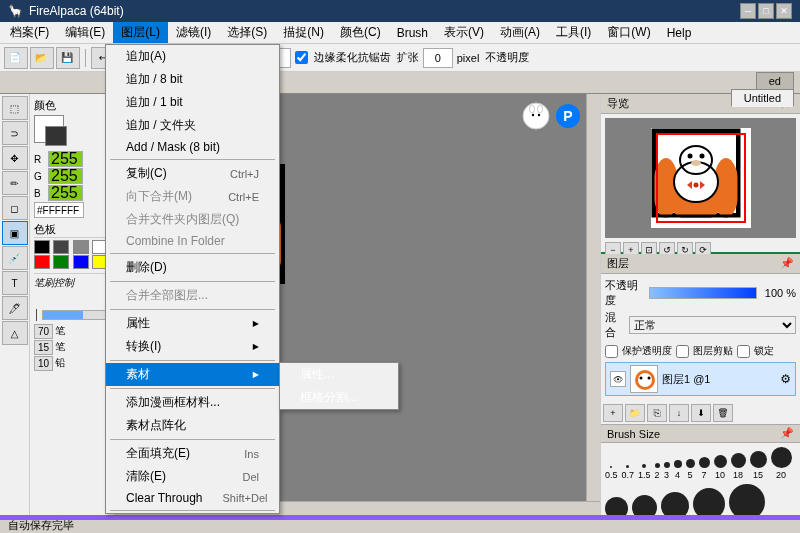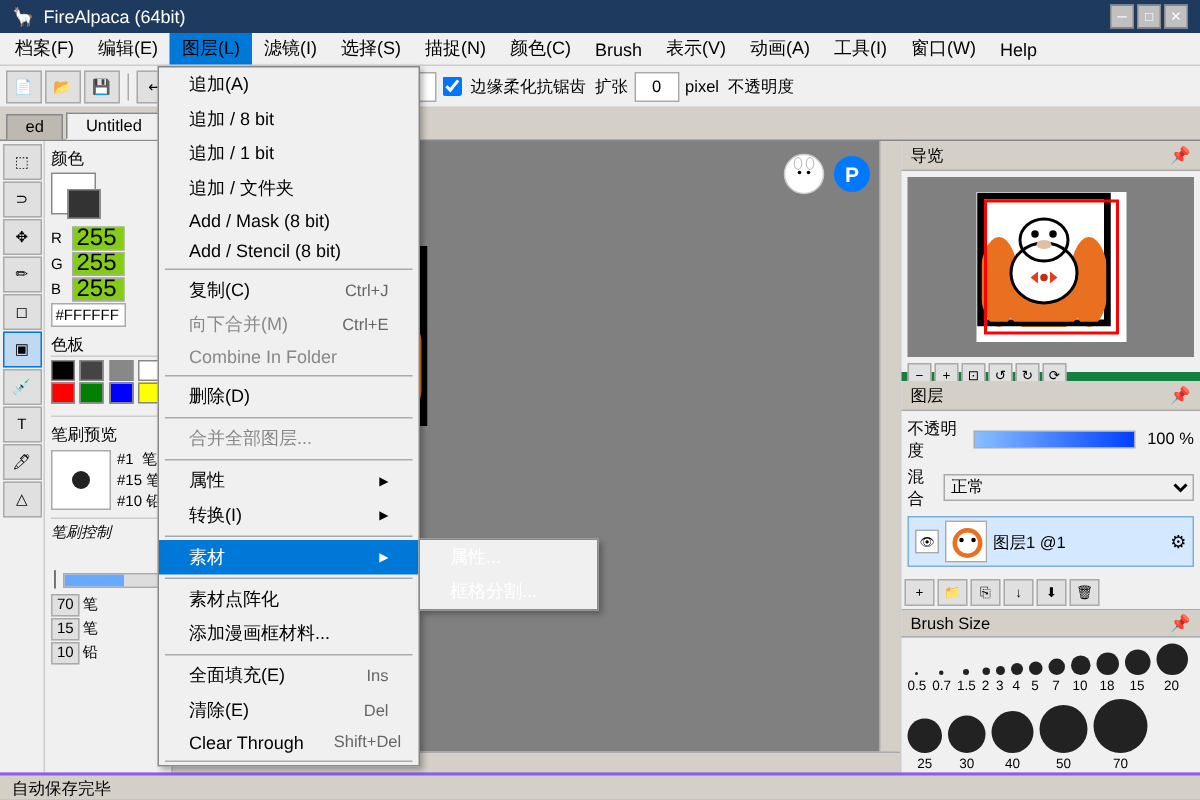--- a/index.html
+++ b/index.html
@@ -89,20 +89,21 @@
     }
 
     
     .tab-bar {
       background: #d4d0c8;
       height: 22px;
       display: flex;
       align-items: flex-end;
       padding: 0 4px;
       border-bottom: 1px solid #888;
+      flex-direction: column;
     }
     .tab {
       padding: 2px 12px;
       background: #bdb8b0;
       border: 1px solid #888;
       border-bottom: none;
       cursor: pointer;
       font-size: 11px;
       margin-right: 2px;
     }
@@ -177,21 +178,21 @@
       padding: 2px 6px;
       font-size: 11px;
       display: flex;
       justify-content: space-between;
       align-items: center;
     }
 
     
     .navigator-panel {
       height: 160px;
-      border-bottom: 6px solid #15803d;
+      border-bottom: 2px solid #15803d;
     }
     .nav-canvas-area {
       background: #808080;
       height: 120px;
       display: flex;
       align-items: center;
       justify-content: center;
       margin: 4px;
       position: relative;
     }
@@ -314,23 +315,23 @@
       border: 1px solid #888;
       box-shadow: 2px 2px 4px rgba(0,0,0,0.3);
       z-index: 101;
       min-width: 120px;
     }
 
     
     .status-bar {
       height: 18px;
       background: #d4d0c8;
-      border-top: 2px solid #8b5cf6;
-      display: flex;
-      align-items: center;
+      border-top: 5px solid #8b5cf6;
+      display: flex;
+      align-items: flex-end;
       padding: 0 8px;
       font-size: 11px;
       position: absolute;
       bottom: 0;
       left: 0;
       right: 0;
     }
 
     
     .alpaca-container {
@@ -444,33 +445,20 @@
         <div class="palette-cell" style="background:#444;"></div>
         <div class="palette-cell" style="background:#888;"></div>
         <div class="palette-cell" style="background:white;"></div>
         <div class="palette-cell" style="background:red;"></div>
         <div class="palette-cell" style="background:green;"></div>
         <div class="palette-cell" style="background:blue;"></div>
         <div class="palette-cell" style="background:yellow;"></div>
       </div>
     </div>
 
-    <div style="margin-top:8px;border-top:1px solid #ccc;padding-top:4px;">
-      <div style="font-size:11px;margin-bottom:2px;">笔刷预览</div>
-      <div style="display:flex;align-items:center;gap:4px;">
-        <div style="width:40px;height:40px;background:white;border:1px solid #aaa;display:flex;align-items:center;justify-content:center;">
-          <div style="width:12px;height:12px;background:#222;border-radius:50%;"></div>
-        </div>
-        <div style="font-size:10px;">
-          <div>#1 &nbsp;笔</div>
-          <div>#15 笔</div>
-          <div>#10 铅</div>
-        </div>
-      </div>
-    </div>
 
     <div style="margin-top:4px;border-top:1px solid #ccc;padding-top:2px;">
       <div style="font-size:10px;margin-bottom:19px;font-style:italic;">笔刷控制</div>
       <div style="display:flex;align-items:center;gap:2px;font-size:10px;">
         <span>│</span>
         <div style="flex:1;height:10px;background:linear-gradient(to right,#6af,#6af 60%,#ddd 60%);border:1px solid #aaa;"></div>
       </div>
     </div>
 
     <div style="margin-top:4px;">
@@ -605,20 +593,28 @@
           <span class="opacity-label">不透明度</span>
           <div class="opacity-bar"></div>
           <span class="opacity-val">100 %</span>
         </div>
         <div class="blend-row">
           <span class="blend-label">混合</span>
           <select class="blend-select">
             <option>正常</option>
           </select>
         </div>
+        <div class="layer-options">
+          <input type="checkbox" style="">
+          <span>保护透明度</span>
+          <input type="checkbox" style="">
+          <span>图层剪贴</span>
+          <input type="checkbox" style="">
+          <span>锁定</span>
+        </div>
         <div class="layer-row">
           <div style="width:16px;height:16px;background:white;border:1px solid #aaa;display:flex;align-items:center;justify-content:center;font-size:8px;">👁</div>
           <div class="layer-thumb">
             <svg width="28" height="28" viewBox="0 0 28 28" xmlns="http://www.w3.org/2000/svg">
               <rect width="28" height="28" fill="white"></rect>
               <ellipse cx="14" cy="14" rx="10" ry="10" fill="#e87020"></ellipse>
               <ellipse cx="14" cy="14" rx="7" ry="7" fill="white"></ellipse>
               <circle cx="10" cy="12" r="1.5" fill="black"></circle>
               <circle cx="18" cy="12" r="1.5" fill="black"></circle>
             </svg>
@@ -726,32 +722,32 @@
     </div>
   <div class="dropdown-item">
       <span>追加 / 1 bit</span>
     </div>
   <div class="dropdown-item">
       <span>追加 / 文件夹</span>
     </div>
   <div class="dropdown-item">
       <span>Add / Mask (8 bit)</span>
     </div>
-  <div class="dropdown-item">
-      <span>Add / Stencil (8 bit)</span>
-    </div>
   <div class="dropdown-sep"></div>
   <div class="dropdown-item">
     <span>复制(C)</span>
     <span class="shortcut">Ctrl+J</span>
   </div>
   <div class="dropdown-item disabled">
     <span>向下合并(M)</span>
     <span class="shortcut">Ctrl+E</span>
   </div>
+  <div class="dropdown-item disabled">
+      <span>合并文件夹内图层(Q)</span>
+    </div>
   <div class="dropdown-item disabled">
       <span>Combine In Folder</span>
     </div>
   <div class="dropdown-sep"></div>
   <div class="dropdown-item">
       <span>删除(D)</span>
     </div>
   <div class="dropdown-sep"></div>
   <div class="dropdown-item disabled">
       <span>合并全部图层...</span>
@@ -774,24 +770,24 @@
       <div class="dropdown-item">
           <span>属性...</span>
         </div>
       <div class="dropdown-item">
           <span>框格分割...</span>
         </div>
     </div>
   </div>
   <div class="dropdown-sep"></div>
   <div class="dropdown-item">
+      <span>添加漫画框材料...</span>
+    </div>
+  <div class="dropdown-item">
       <span>素材点阵化</span>
-    </div>
-  <div class="dropdown-item">
-      <span>添加漫画框材料...</span>
     </div>
   <div class="dropdown-sep"></div>
   <div class="dropdown-item">
     <span>全面填充(E)</span>
     <span class="shortcut">Ins</span>
   </div>
   <div class="dropdown-item">
     <span>清除(E)</span>
     <span class="shortcut">Del</span>
   </div>

